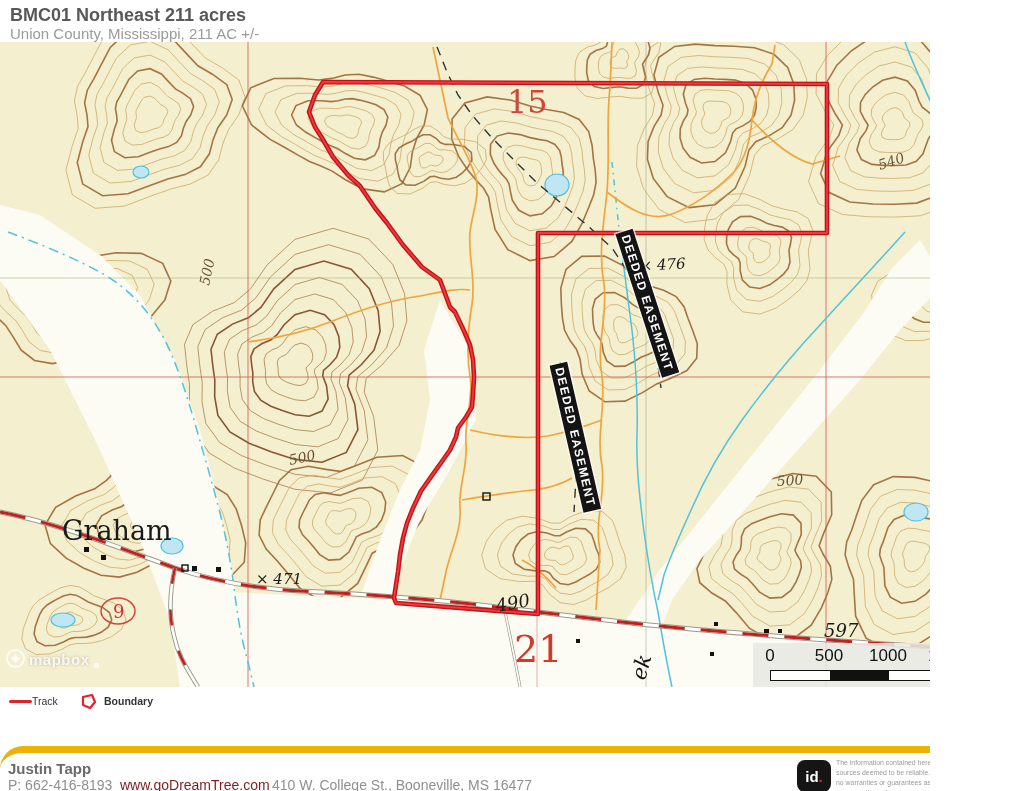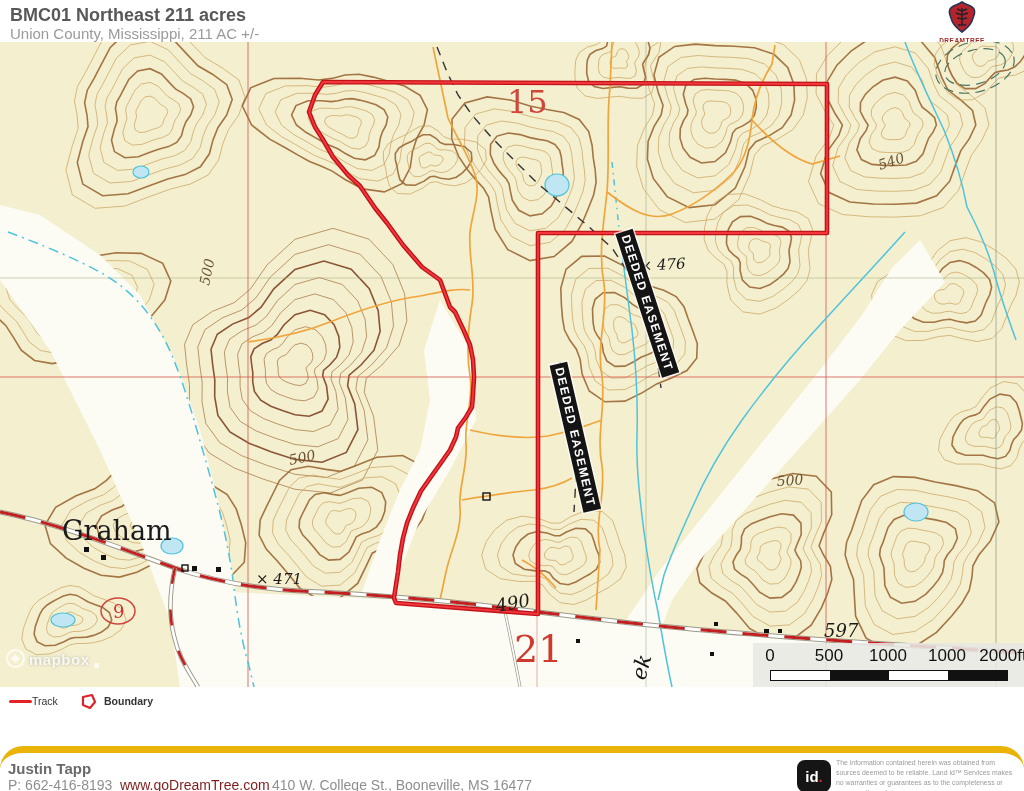--- a/index.html
+++ b/index.html
@@ -1,16 +1,16 @@
 <!DOCTYPE html>
 <html><head>
 <meta charset="utf-8">
 <style>
   html,body{margin:0;padding:0;background:#fff;}
-  .page{position:relative;width:1024px;height:791px;overflow:hidden;background:#fff;
+  .page{position:relative;width:930px;height:791px;overflow:hidden;background:#fff;
         font-family:"Liberation Sans",sans-serif;}
   
   .hdr-title{position:absolute;left:10px;top:5px;font-size:18px;font-weight:bold;color:#585858;}
   .hdr-sub{position:absolute;left:10px;top:25px;font-size:15px;color:#9a9a9a;}
   .logo{position:absolute;left:936px;top:1px;width:52px;height:44px;text-align:center;}
   .logo-brand{font-size:6.5px;font-weight:bold;color:#a22a2a;letter-spacing:.5px;}
   .logo-tag{margin:1px auto 0;width:30px;height:3px;background:repeating-linear-gradient(90deg,#c04040 0 2px,transparent 2px 3px);}
   
   .map{position:absolute;left:0;top:42px;width:1024px;height:645px;}
   svg.mapsvg{position:absolute;left:0;top:0;}

